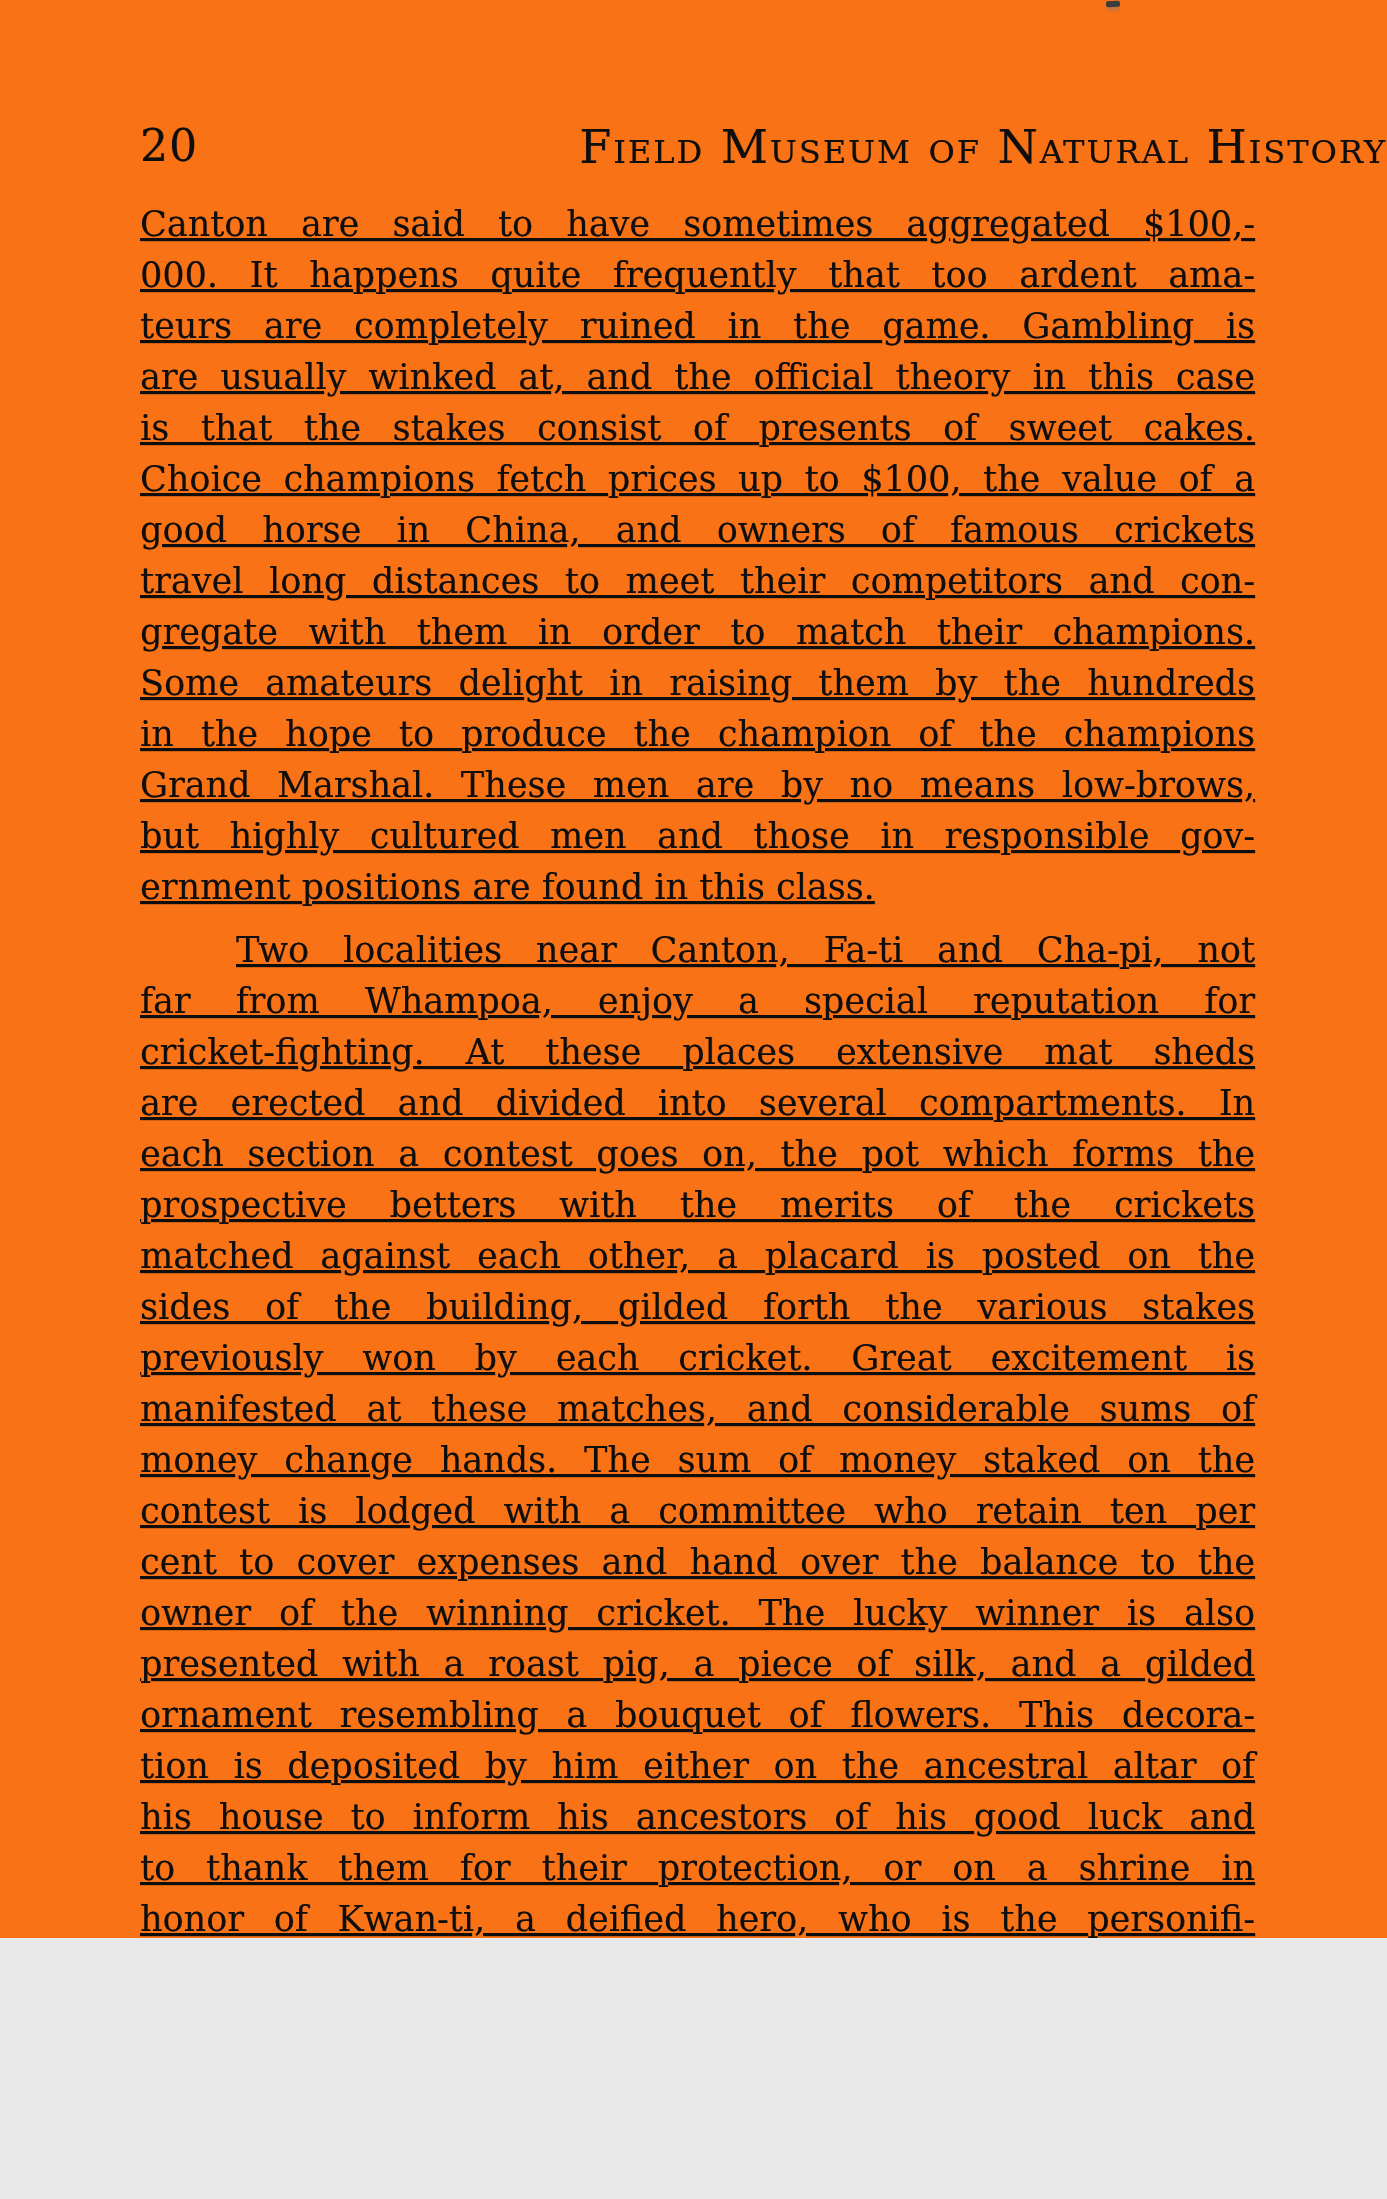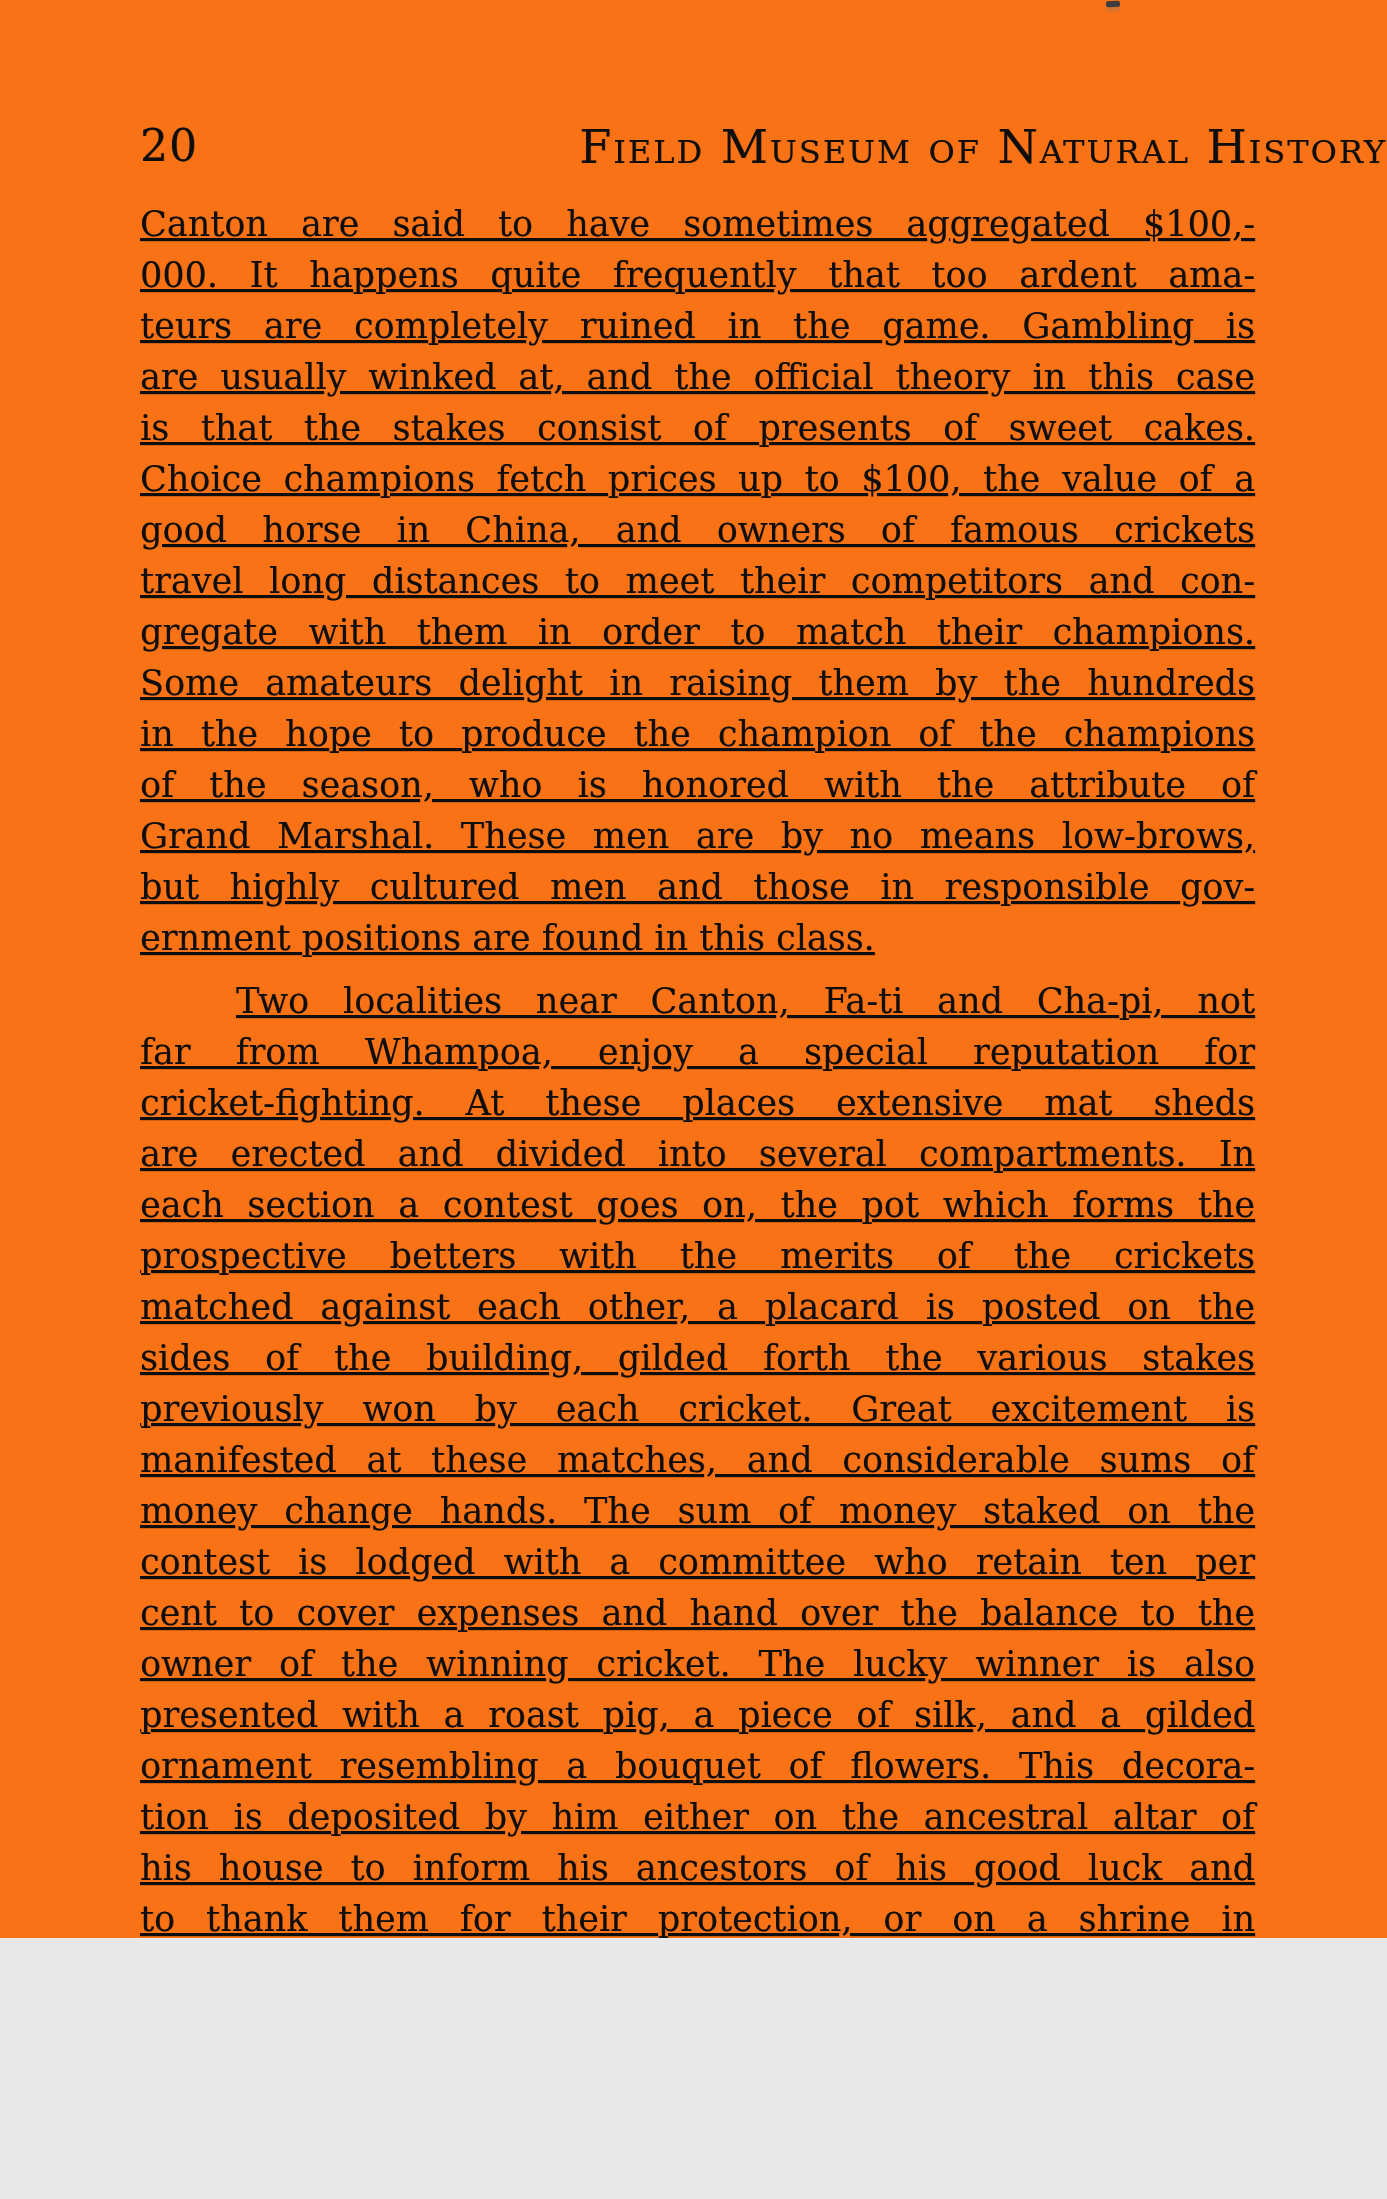--- a/index.html
+++ b/index.html
@@ -72,21 +72,20 @@
         <div class="line">000. It happens quite frequently that too ardent ama-</div>
         <div class="line">teurs are completely ruined in the game. Gambling is</div>
         <div class="line">are usually winked at, and the official theory in this case</div>
         <div class="line">is that the stakes consist of presents of sweet cakes.</div>
         <div class="line">Choice champions fetch prices up to $100, the value of a</div>
         <div class="line">good horse in China, and owners of famous crickets</div>
         <div class="line">travel long distances to meet their competitors and con-</div>
         <div class="line">gregate with them in order to match their champions.</div>
         <div class="line">Some amateurs delight in raising them by the hundreds</div>
         <div class="line">in the hope to produce the champion of the champions</div>
-        <div class="line">of the season, who is honored with the attribute of</div>
         <div class="line">Grand Marshal. These men are by no means low-brows,</div>
         <div class="line">but highly cultured men and those in responsible gov-</div>
         <div class="line">ernment positions are found in this class.</div>
       </div>
       <div class="paragraph">
         <div class="line">Two localities near Canton, Fa-ti and Cha-pi, not</div>
         <div class="line">far from Whampoa, enjoy a special reputation for</div>
         <div class="line">cricket-fighting. At these places extensive mat sheds</div>
         <div class="line">are erected and divided into several compartments. In</div>
         <div class="line">each section a contest goes on, the pot which forms the</div>

